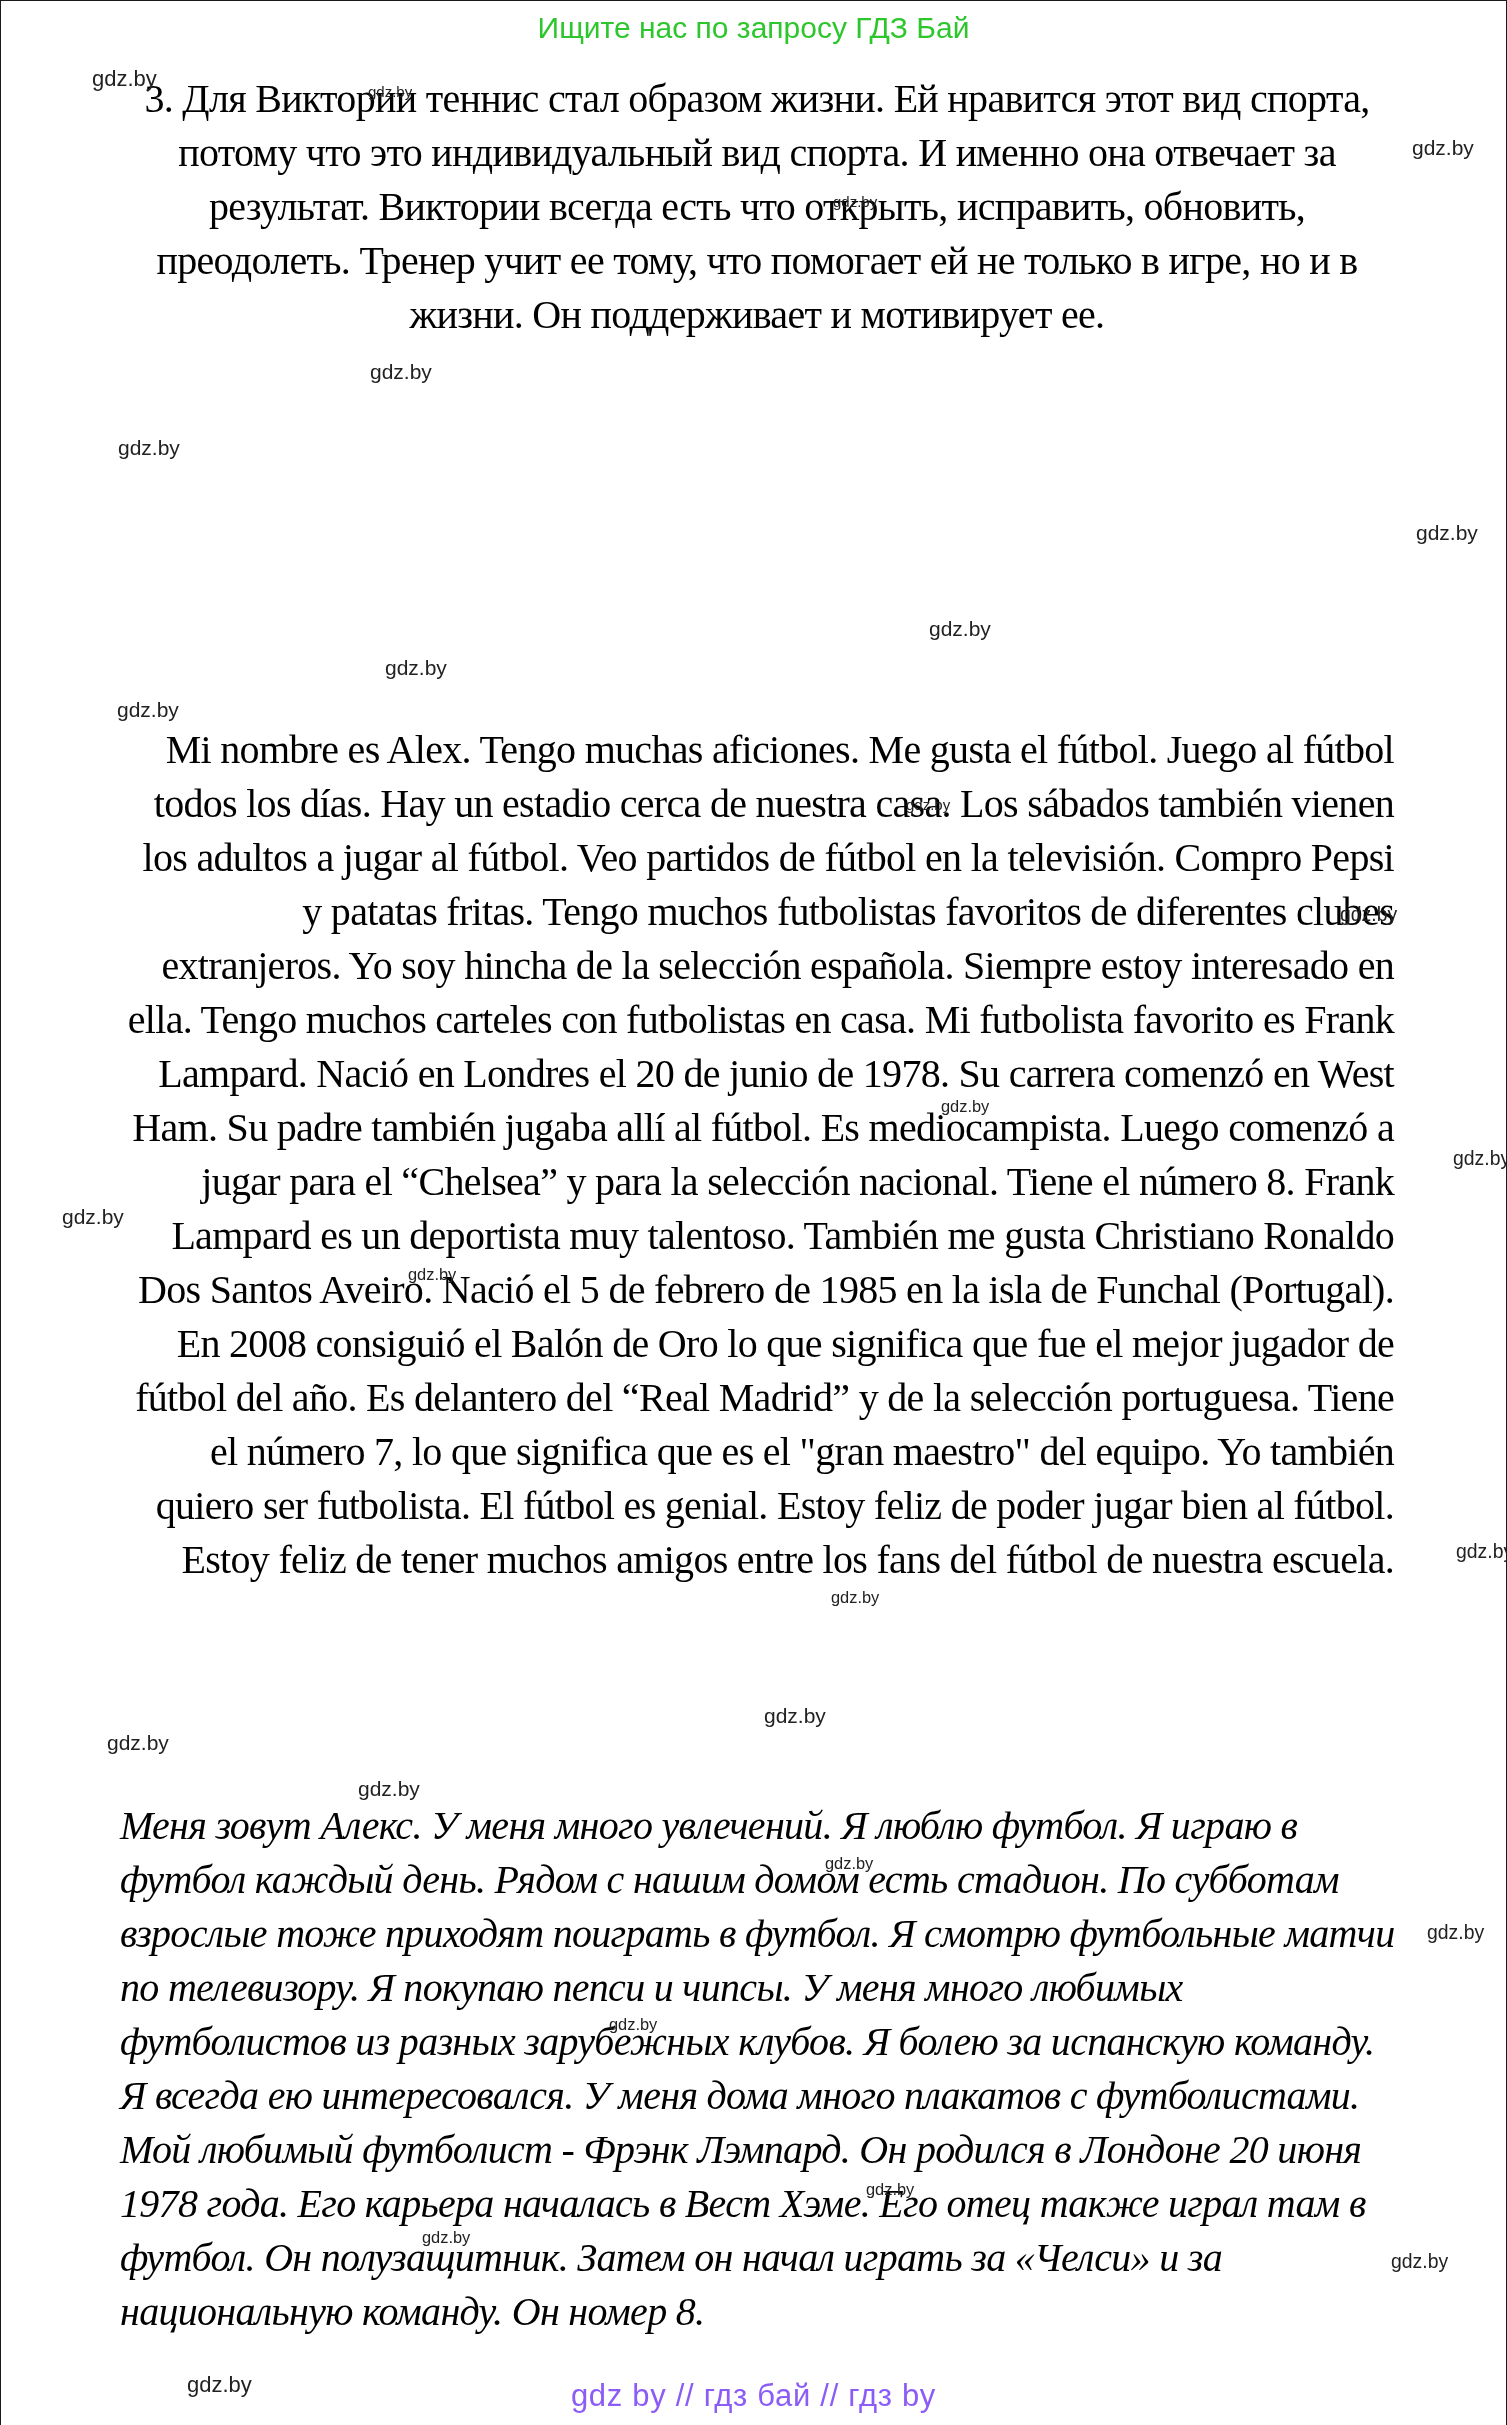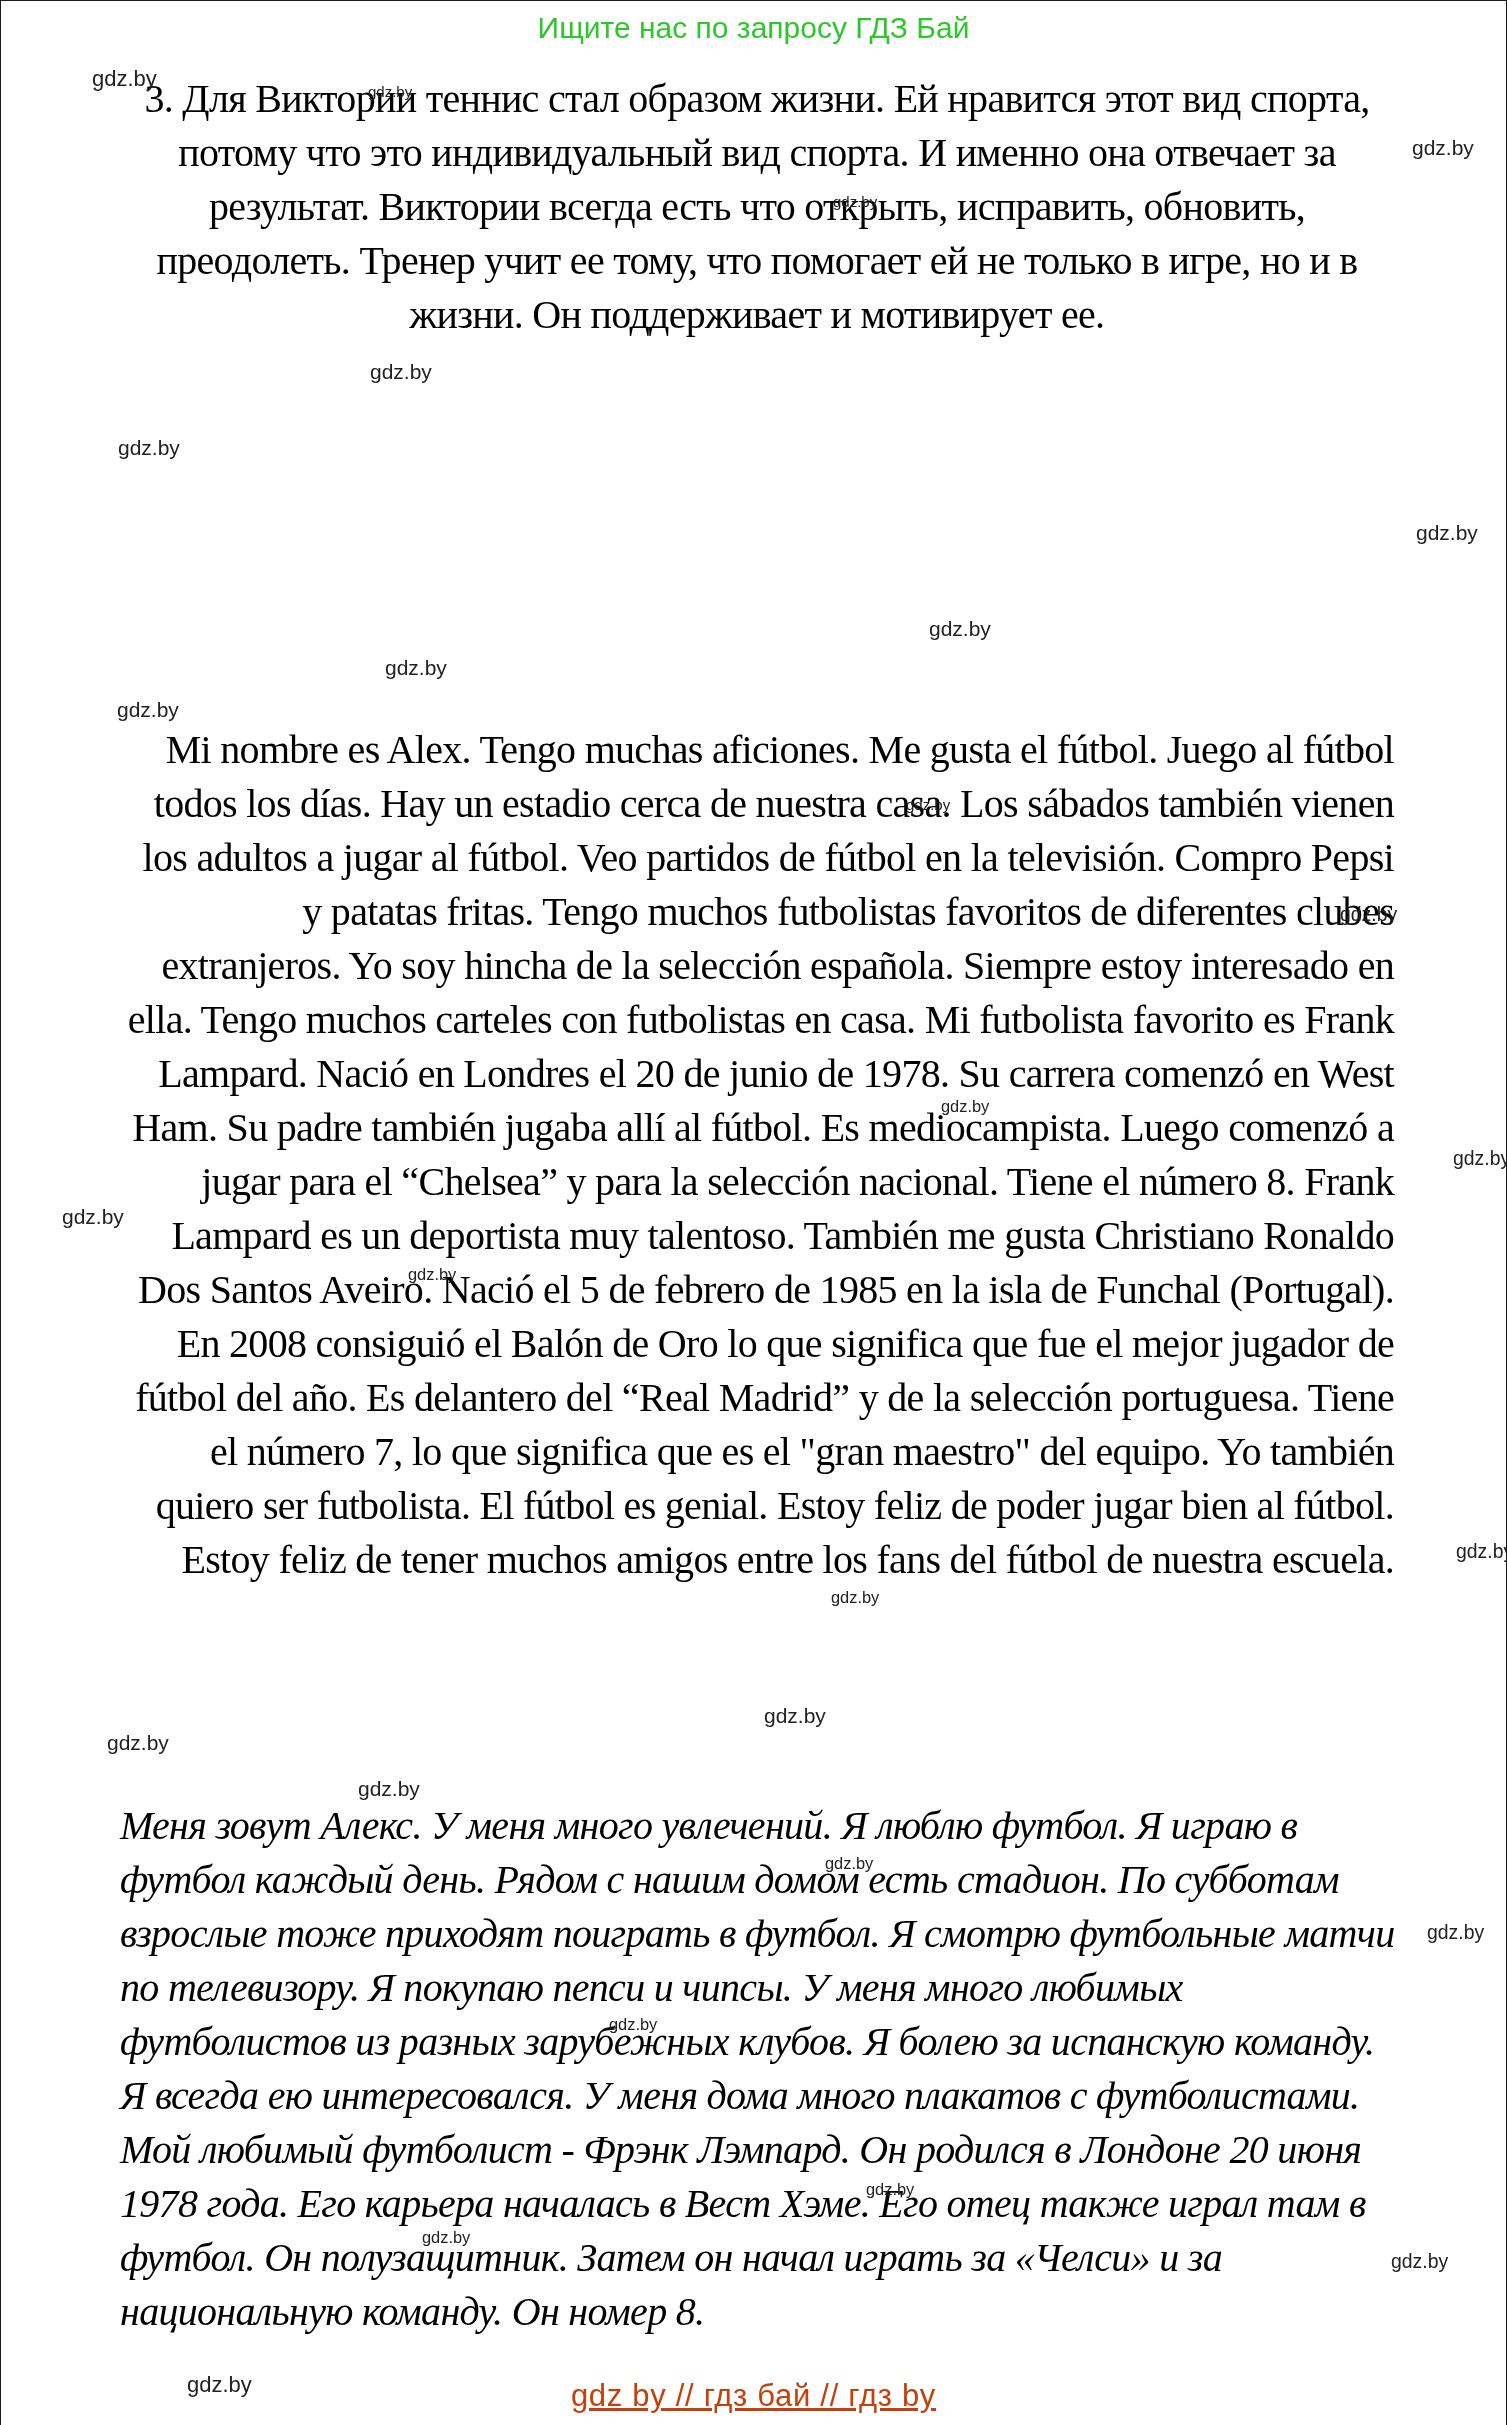--- a/index.html
+++ b/index.html
@@ -52,21 +52,21 @@
 
   <div class="promo" style="color: rgb(45, 199, 45);">Ищите нас по запросу ГДЗ Бай</div>
 
   <div id="answer3" class="para">3. Для Виктории теннис стал образом жизни. Ей нравится этот вид спорта, потому что это индивидуальный вид спорта. И именно она отвечает за результат. Виктории всегда есть что открыть, исправить, обновить, преодолеть. Тренер учит ее тому, что помогает ей не только в игре, но и в жизни. Он поддерживает и мотивирует ее.</div>
 
 
   <div id="spanish" class="para">Mi nombre es Alex. Tengo muchas aficiones. Me gusta el fútbol. Juego al fútbol todos los días. Hay un estadio cerca de nuestra casa. Los sábados también vienen los adultos a jugar al fútbol. Veo partidos de fútbol en la televisión. Compro Pepsi y patatas fritas. Tengo muchos futbolistas favoritos de diferentes clubes extranjeros. Yo soy hincha de la selección española. Siempre estoy interesado en ella. Tengo muchos carteles con futbolistas en casa. Mi futbolista favorito es Frank Lampard. Nació en Londres el 20 de junio de 1978. Su carrera comenzó en West Ham. Su padre también jugaba allí al fútbol. Es mediocampista. Luego comenzó a jugar para el “Chelsea” y para la selección nacional. Tiene el número 8. Frank Lampard es un deportista muy talentoso. También me gusta Christiano Ronaldo Dos Santos Aveiro. Nació el 5 de febrero de 1985 en la isla de Funchal (Portugal). En 2008 consiguió el Balón de Oro lo que significa que fue el mejor jugador de fútbol del año. Es delantero del “Real Madrid” y de la selección portuguesa. Tiene el número 7, lo que significa que es el "gran maestro" del equipo. Yo también quiero ser futbolista. El fútbol es genial. Estoy feliz de poder jugar bien al fútbol. Estoy feliz de tener muchos amigos entre los fans del fútbol de nuestra escuela.</div>
 
   <div id="russian" class="para">Меня зовут Алекс. У меня много увлечений. Я люблю футбол. Я играю в футбол каждый день. Рядом с нашим домом есть стадион. По субботам взрослые тоже приходят поиграть в футбол. Я смотрю футбольные матчи по телевизору. Я покупаю пепси и чипсы. У меня много любимых футболистов из разных зарубежных клубов. Я болею за испанскую команду. Я всегда ею интересовался. У меня дома много плакатов с футболистами. Мой любимый футболист - Фрэнк Лэмпард. Он родился в Лондоне 20 июня 1978 года. Его карьера началась в Вест Хэме. Его отец также играл там в футбол. Он полузащитник. Затем он начал играть за «Челси» и за национальную команду. Он номер 8.</div>
 
-  <div class="footer" style="color: #c2410c; text-decoration: underline;">gdz by  //  гдз бай  //  гдз by</div>
+  <div class="footer" style="color: #8b5cf6;">gdz by  //  гдз бай  //  гдз by</div>
 
   <div id="wm-layer">
       <span class="wm" style="left: 78px; top: 65px; font-size: 22px; color: rgb(34, 34, 34);">gdz.by</span>
       <span class="wm" style="left: 354px; top: 82px; font-size: 15px; color: rgb(34, 34, 34);">gdz.by</span>
       <span class="wm" style="left: 1398px; top: 135px; font-size: 21px; color: rgb(34, 34, 34);">gdz.by</span>
       <span class="wm" style="left: 819px; top: 192px; font-size: 15px; color: rgb(34, 34, 34);">gdz.by</span>
       <span class="wm" style="left: 356px; top: 359px; font-size: 21px; color: rgb(34, 34, 34);">gdz.by</span>
       <span class="wm" style="left: 104px; top: 435px; font-size: 21px; color: rgb(34, 34, 34);">gdz.by</span>
       <span class="wm" style="left: 1402px; top: 520px; font-size: 21px; color: rgb(34, 34, 34);">gdz.by</span>
       <span class="wm" style="left: 915px; top: 616px; font-size: 21px; color: rgb(34, 34, 34);">gdz.by</span>

